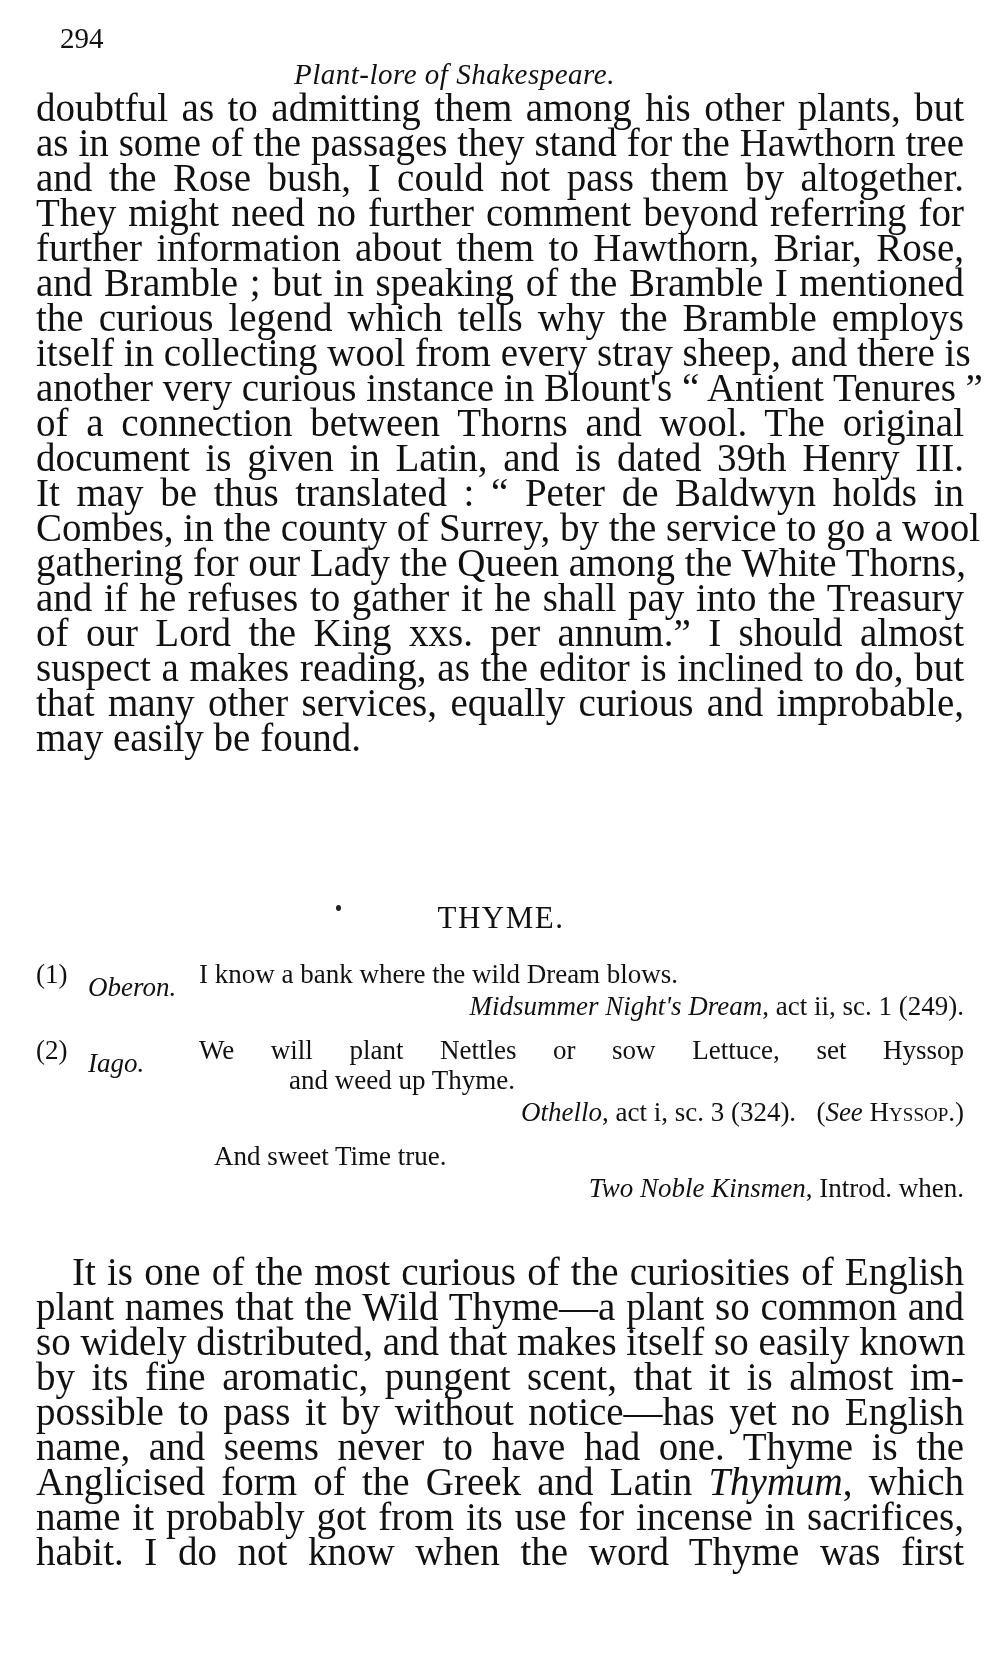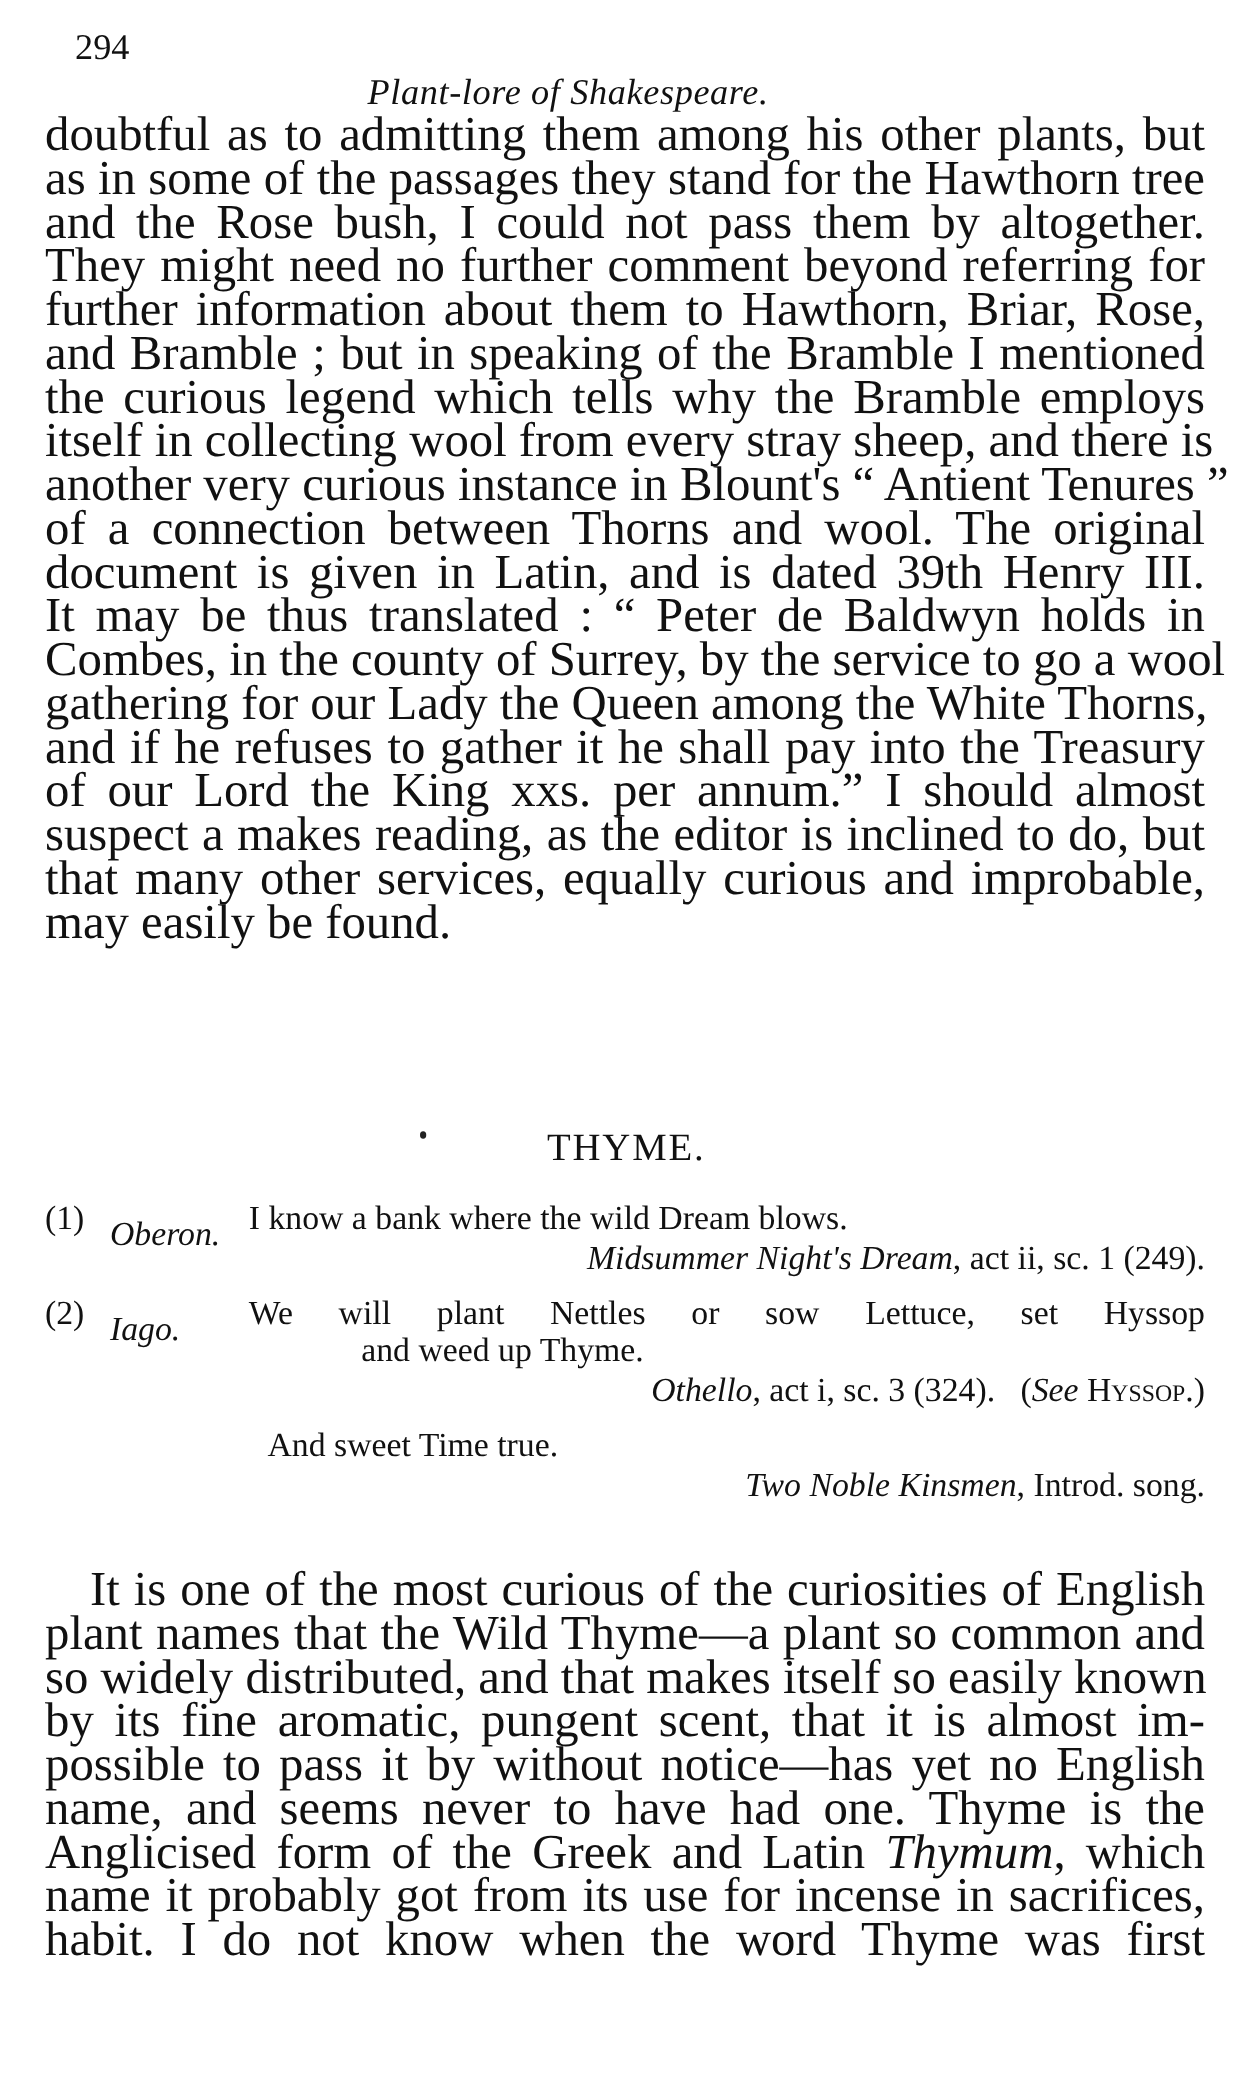--- a/index.html
+++ b/index.html
@@ -156,21 +156,21 @@
   <div class="quote" style="top:1034px; height:100px;">
     <span class="q-num" style="top:0;">(2)</span>
     <span class="q-speaker" style="left:52px; top:0;">Iago.</span>
     <span class="q-text" style="left:163px; top:0; width:765px; text-align:justify; text-align-last:justify;">We will plant Nettles or sow Lettuce, set Hyssop</span>
     <span class="q-text" style="left:213px; top:30px;margin-left:40px;">and weed up Thyme.</span>
     <span class="q-source" style="top:62px;"><span class="it">Othello</span><span>, act i, sc. 3 (324).</span>&nbsp;&nbsp;&nbsp;<span><span>(</span><span class="it">See</span> <span class="sc">Hyssop.</span><span>)</span></span></span>
   </div>
 
   <div class="quote" style="top:1140px; height:70px;">
     <span class="q-text" style="left:178px; top:0;">And sweet Time true.</span>
-    <span class="q-source" style="top:32px;"><span class="it">Two Noble Kinsmen</span><span>, Introd. song.</span></span>
+    <span class="q-source" style="top:32px;"><span class="it">Two Noble Kinsmen</span><span>, Introd. when.</span></span>
   </div>
 
   <div class="para p2">
     <span class="line indent">It is one of the most curious of the curiosities of English</span>
     <span class="line">plant names that the Wild Thyme—a plant so common and</span>
     <span class="line">so widely distributed, and that makes itself so easily known</span>
     <span class="line">by its fine aromatic, pungent scent, that it is almost im-</span>
     <span class="line">possible to pass it by without notice—has yet no English</span>
     <span class="line">name, and seems never to have had one.  Thyme is the</span>
     <span class="line"><span>Anglicised form of the Greek and Latin </span><span class="it">Thymum</span><span>, which</span></span>

